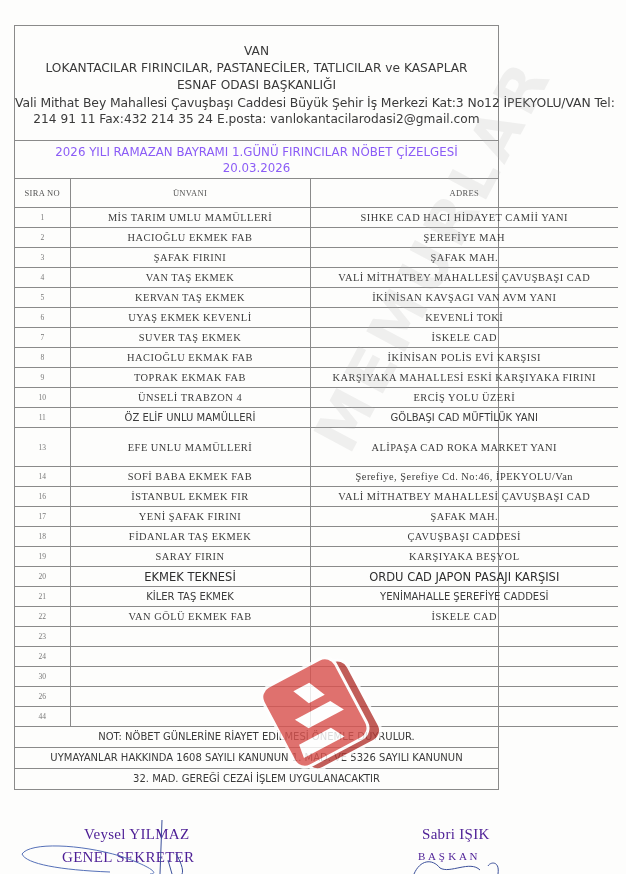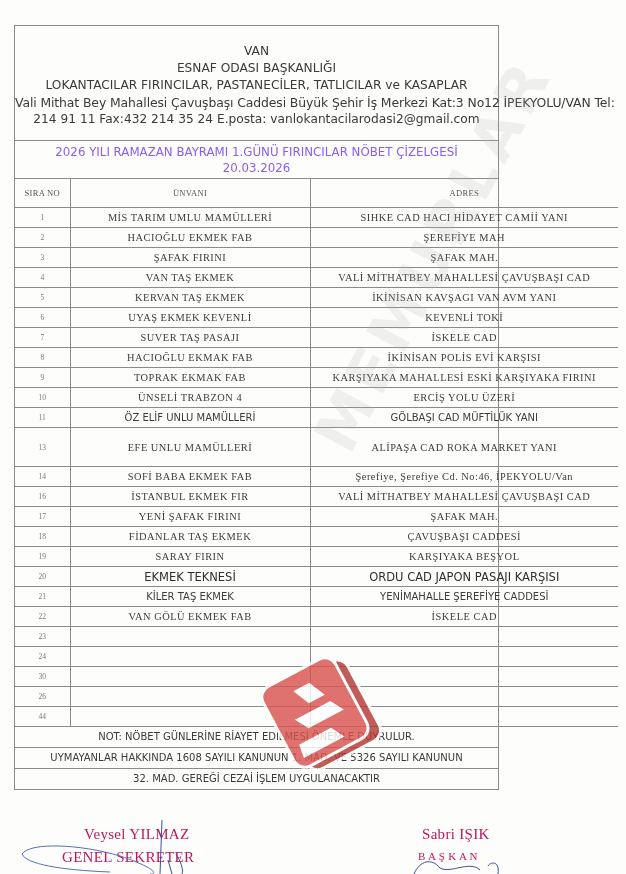--- a/index.html
+++ b/index.html
@@ -50,43 +50,43 @@
     tr.tall td { height: 35px; }
     tr.tall td.name { vertical-align: bottom; padding-bottom: 2px; font-family: "Liberation Sans", sans-serif; font-size: 11px; letter-spacing: 0.3px; }
     tr.tall td.no { vertical-align: top; padding-top: 10px; }
     tr.mid td { height: 38px; }
     .notes div {
       text-align: center; font-family: "DejaVu Sans", sans-serif; font-size: 10px; color: #3a3a3a;
       border-bottom: 1px solid #8a8a8a; height: 20px; line-height: 20px;
     }
     .notes div:last-child { border-bottom: none; }
     .sig {
-      position: absolute; font-family: "Liberation Serif", serif; color: #be185d; font-size: 15px;
+      position: absolute; font-family: "Liberation Serif", serif; color: #4c1d95; font-size: 15px;
       letter-spacing: 0.3px;
     }
     .watermark-text {
       position: absolute; left: 300px; top: 430px; width: 420px;
       transform: rotate(-62deg); transform-origin: left top;
       font-family: "DejaVu Sans", sans-serif; font-weight: bold; font-size: 60px;
       color: rgba(180,180,180,0.18); letter-spacing: 6px; white-space: nowrap;
       pointer-events: none;
     }
     .logo {
       position: absolute; left: 258px; top: 650px; width: 130px; height: 130px;
       pointer-events: none;
     }
   </style>
 </head>
 <body>
 
 <div class="sheet">
   <div class="head">
     <div>VAN</div>
+    <div>LOKANTACILAR FIRINCILAR, PASTANECİLER, TATLICILAR ve KASAPLAR</div>
     <div>ESNAF ODASI BAŞKANLIĞI</div>
-    <div>LOKANTACILAR FIRINCILAR, PASTANECİLER, TATLICILAR ve KASAPLAR</div>
     <div class="addr">Vali Mithat Bey Mahallesi Çavuşbaşı Caddesi Büyük Şehir İş Merkezi Kat:3 No12 İPEKYOLU/VAN Tel:</div>
     <div>214 91 11 Fax:432 214 35 24 E.posta: vanlokantacilarodasi2@gmail.com</div>
   </div>
   <div class="title-band">
     <div>2026 YILI RAMAZAN BAYRAMI 1.GÜNÜ FIRINCILAR NÖBET ÇİZELGESİ</div>
     <div>20.03.2026</div>
   </div>
 
   <table>
     <colgroup>
@@ -127,21 +127,21 @@
           <td class="name">KERVAN TAŞ EKMEK</td>
           <td class="addr">İKİNİSAN KAVŞAGI VAN AVM YANI</td>
         </tr>
       <tr class="r">
           <td class="no">6</td>
           <td class="name">UYAŞ EKMEK KEVENLİ</td>
           <td class="addr">KEVENLİ TOKİ</td>
         </tr>
       <tr class="r">
           <td class="no">7</td>
-          <td class="name">SUVER TAŞ PASAJI</td>
+          <td class="name">SUVER TAŞ EKMEK</td>
           <td class="addr">İSKELE CAD</td>
         </tr>
       <tr class="r">
           <td class="no">8</td>
           <td class="name">HACIOĞLU EKMAK FAB</td>
           <td class="addr">İKİNİSAN POLİS EVİ KARŞISI</td>
         </tr>
       <tr class="r">
           <td class="no">9</td>
           <td class="name">TOPRAK EKMAK FAB</td>

